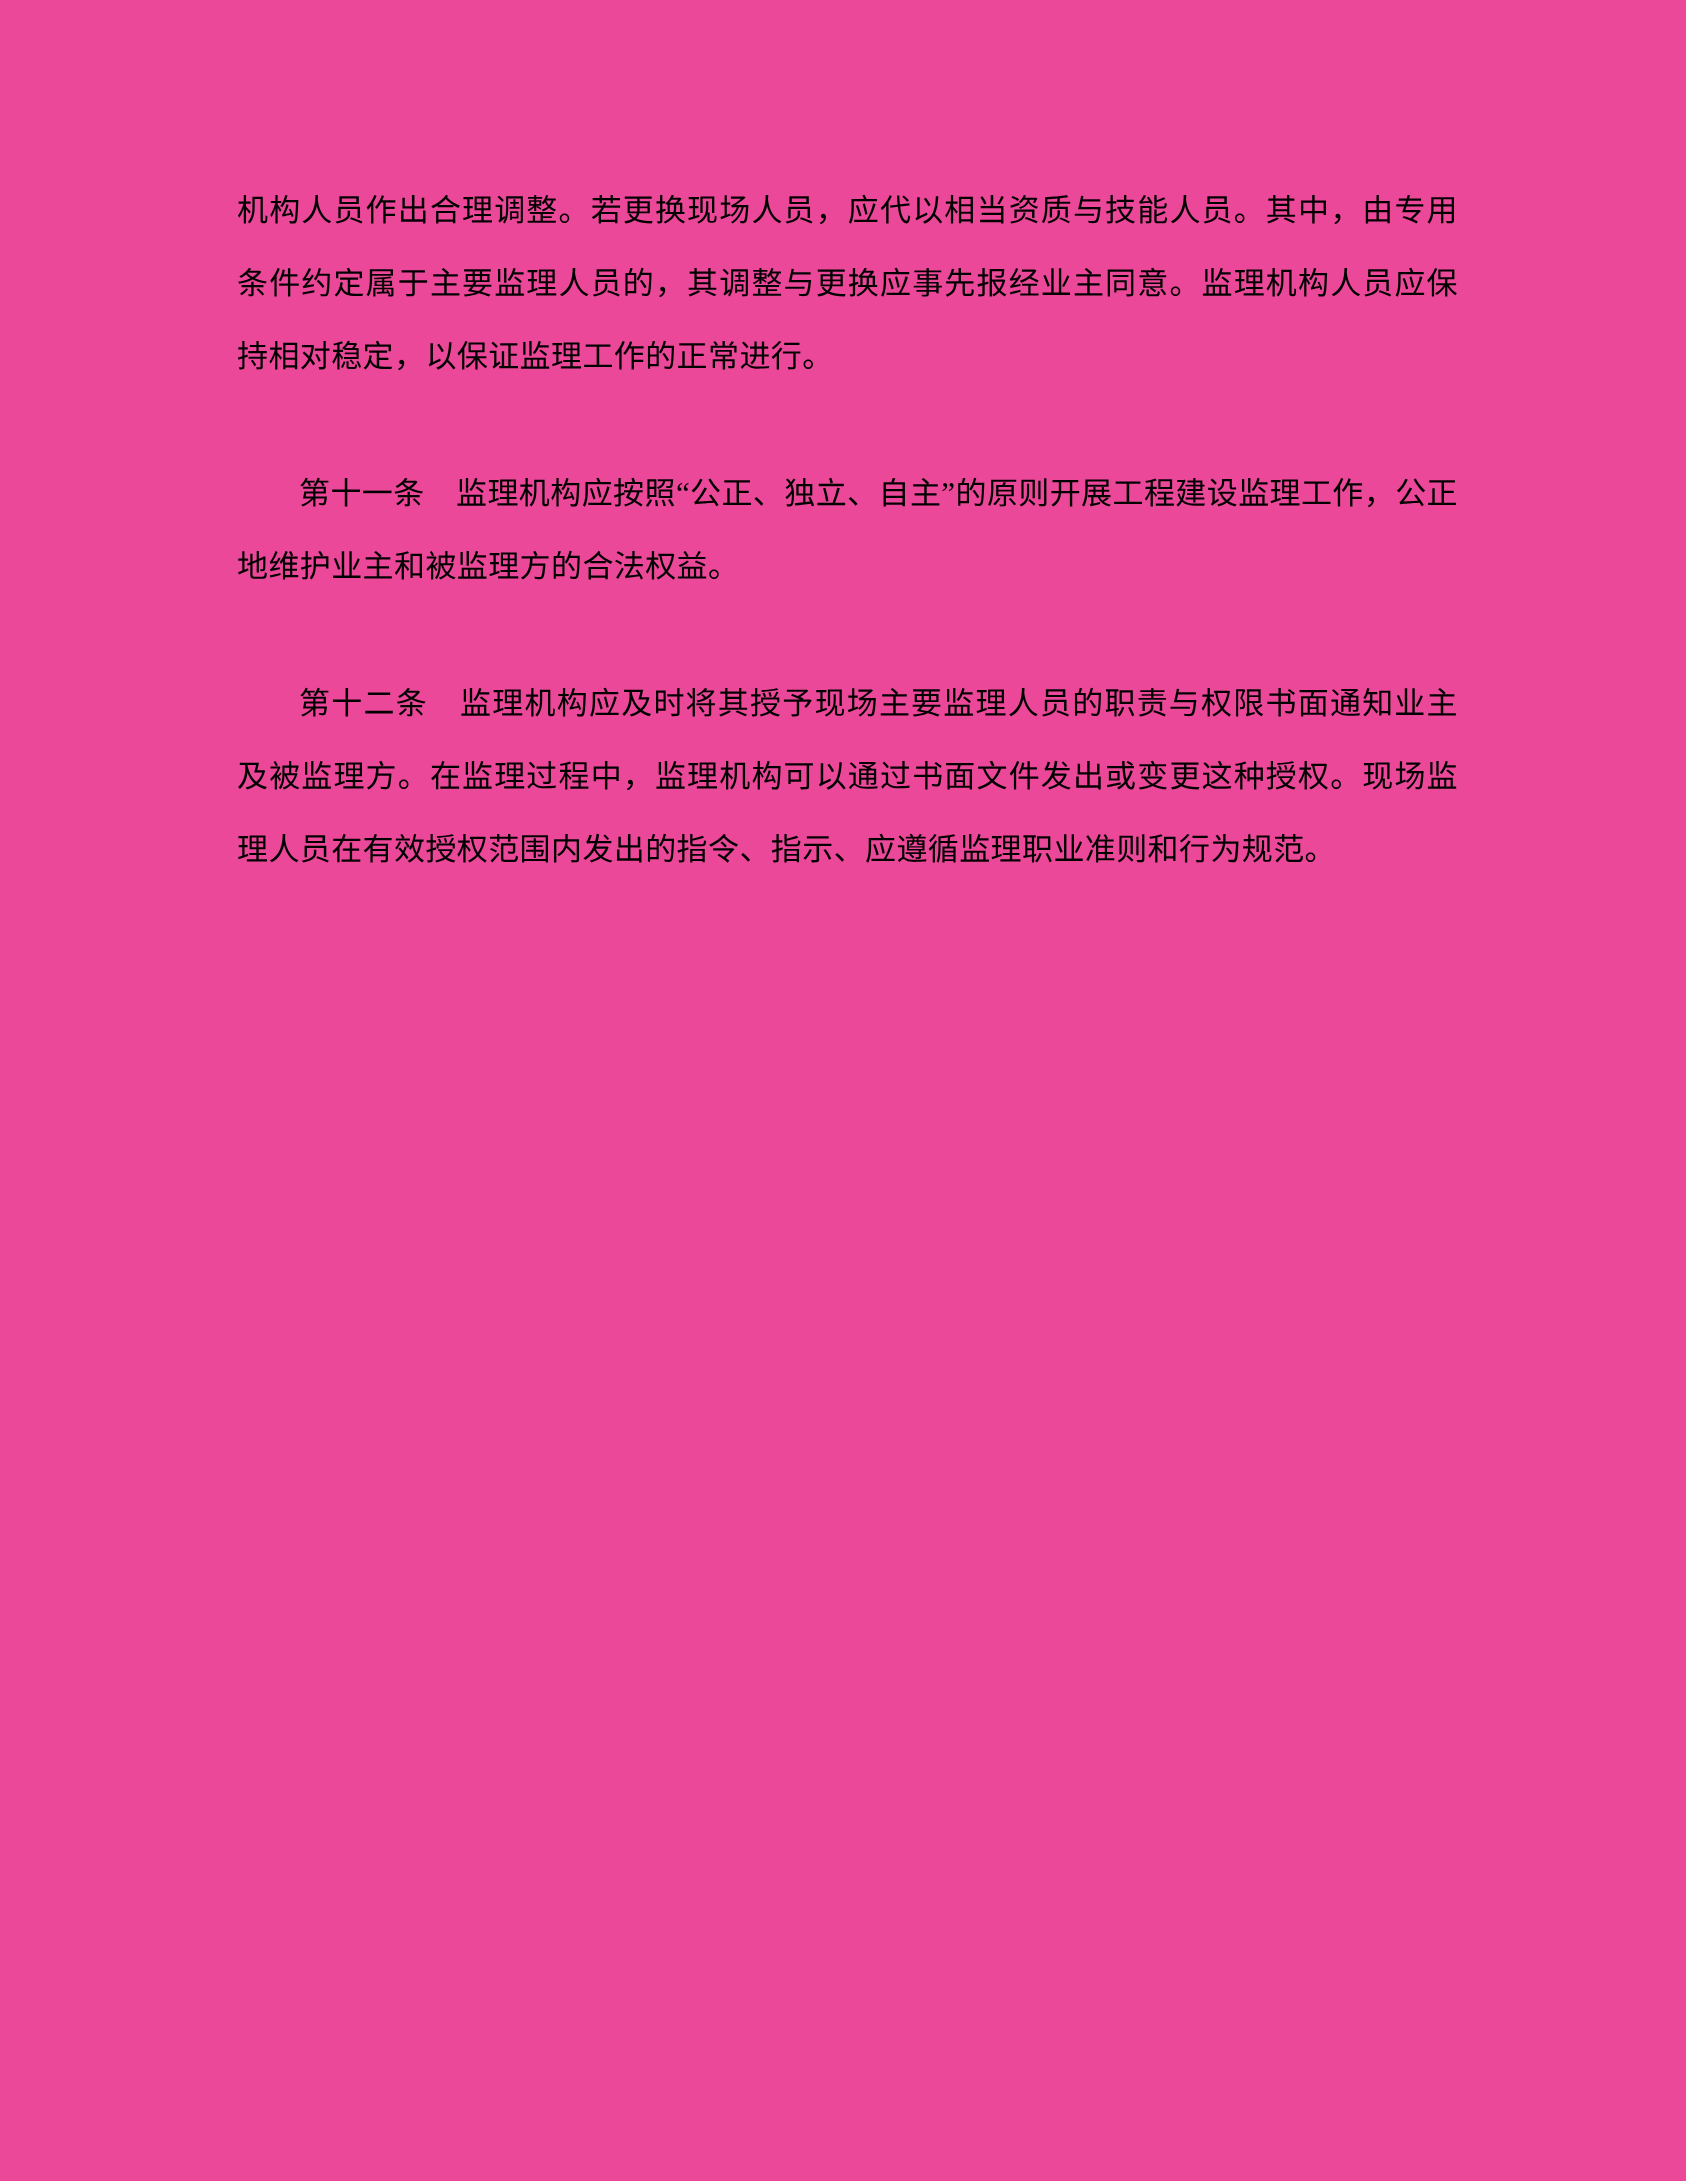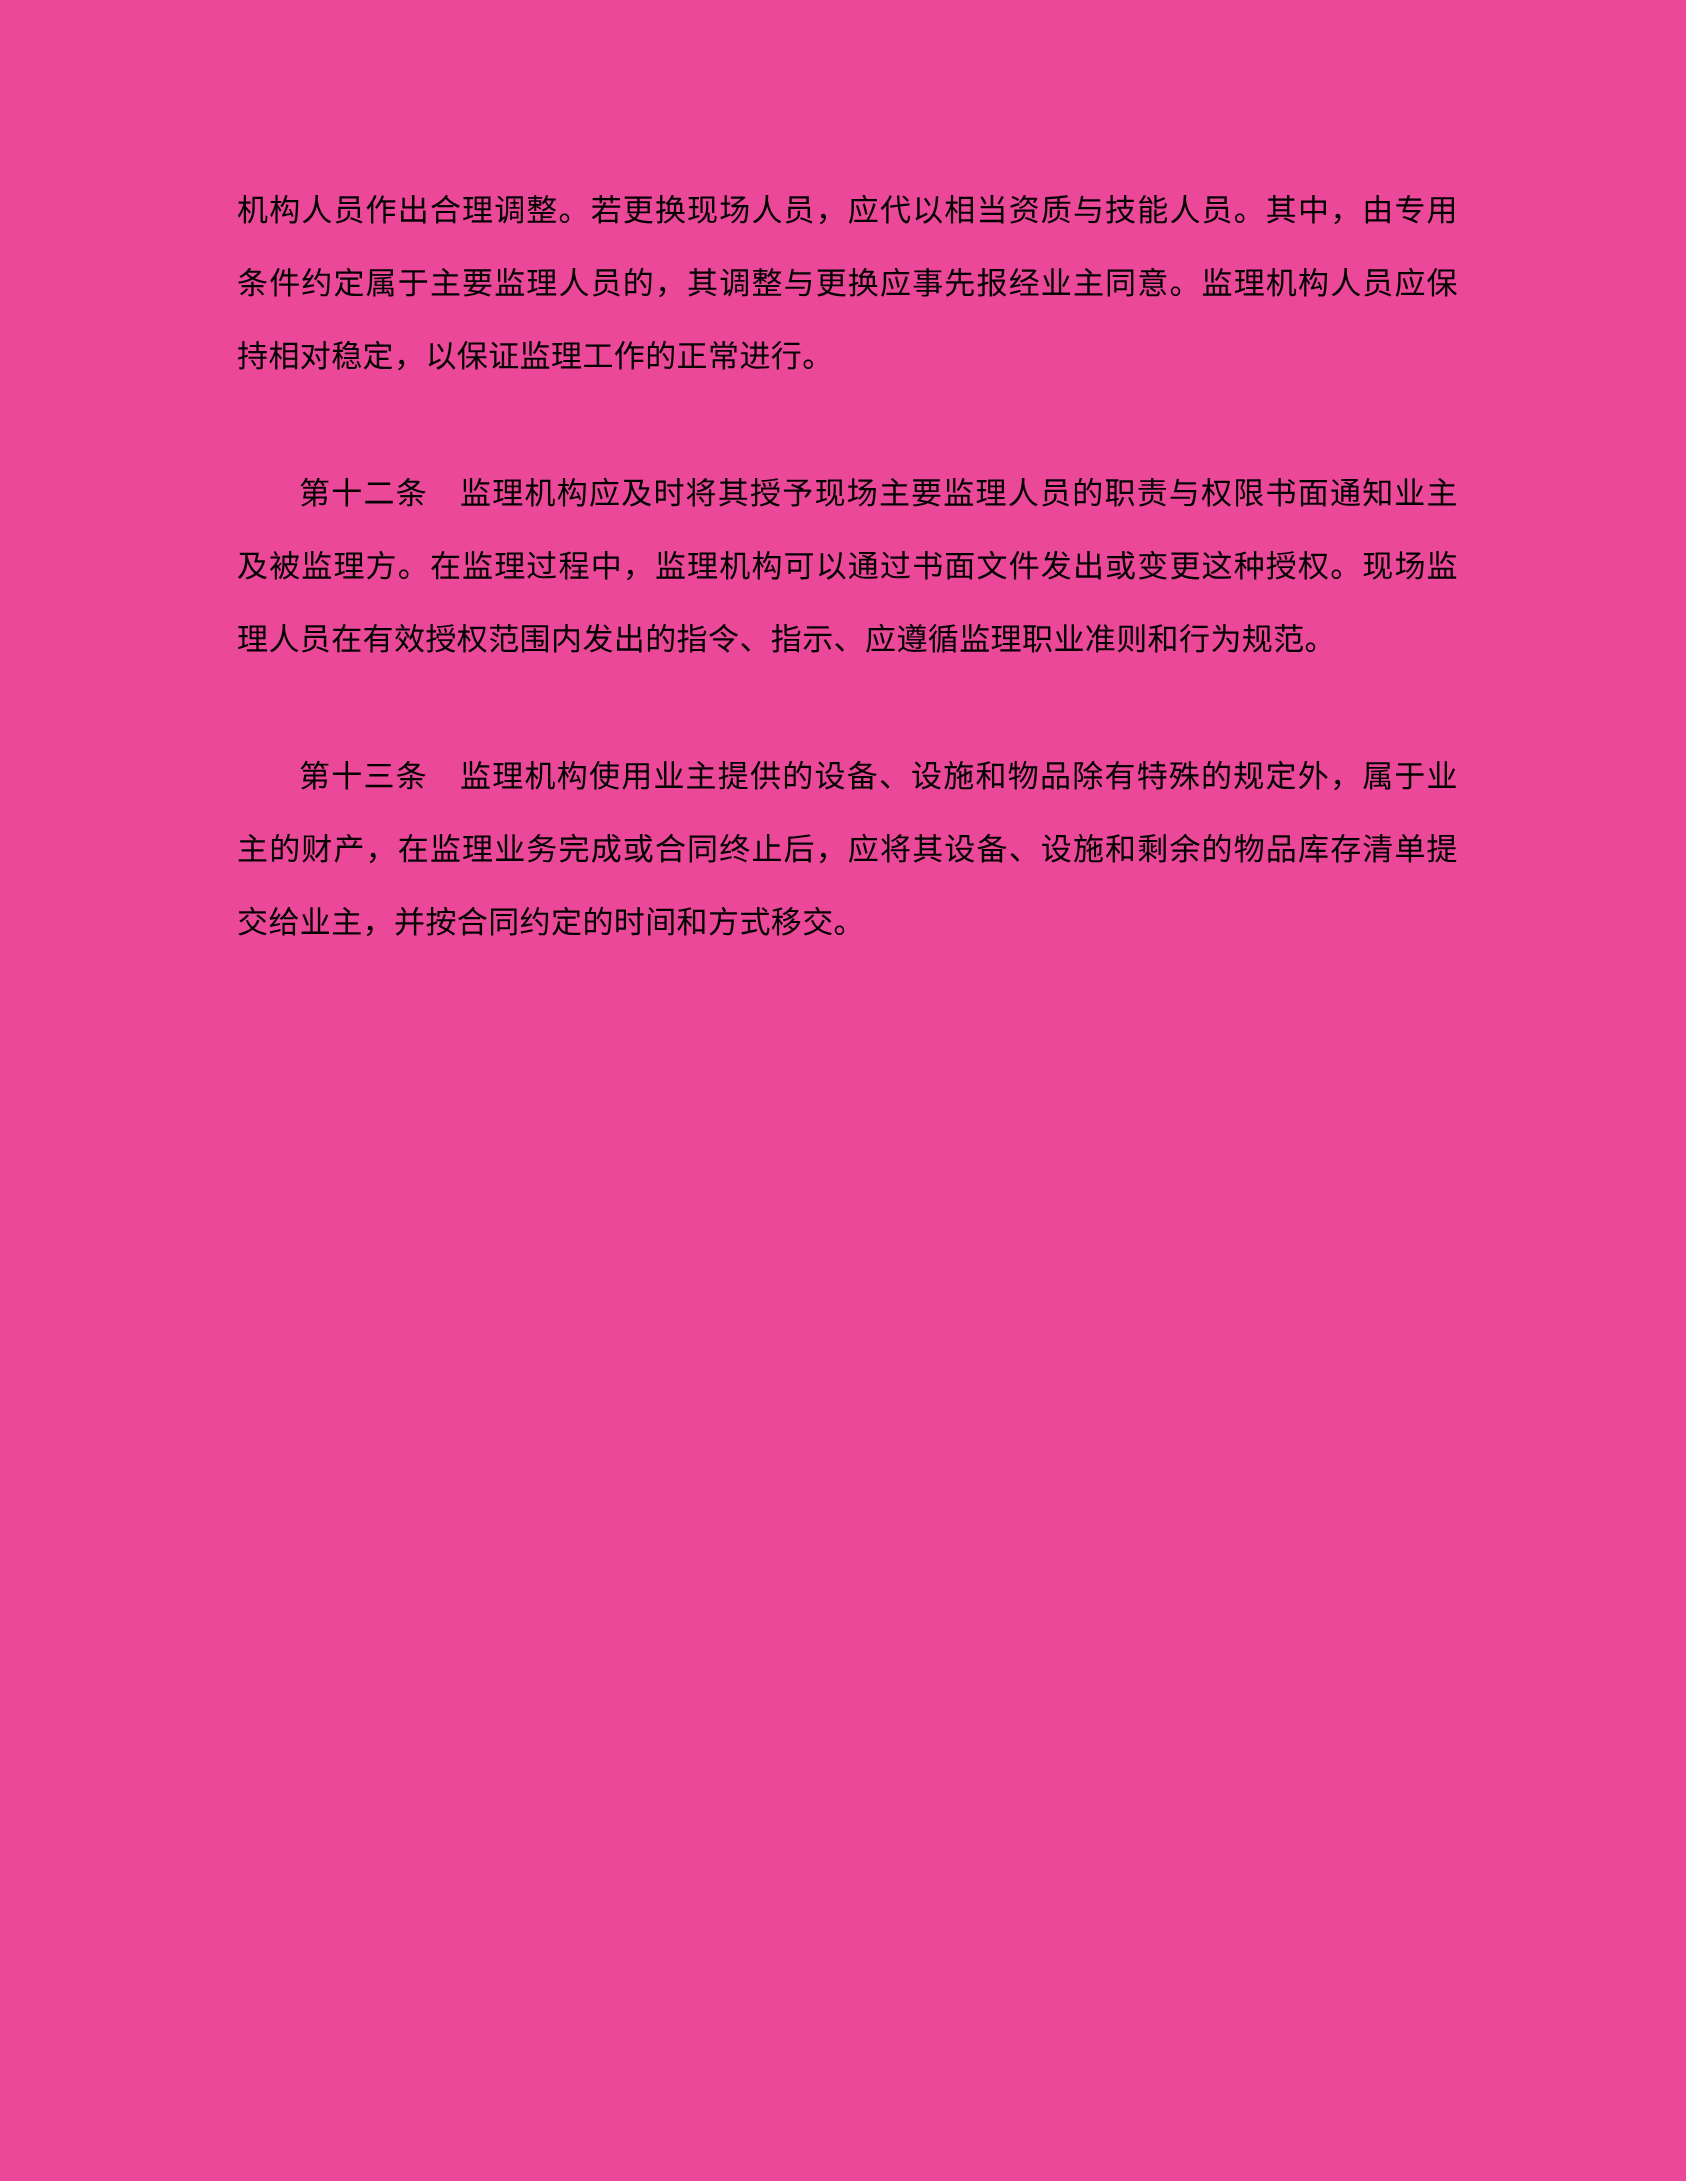--- a/index.html
+++ b/index.html
@@ -47,21 +47,21 @@
 </style>
 </head>
 <body>
 
 <div class="page">
   <div class="doc-body">
 
     <p class="para">机构人员作出合理调整。若更换现场人员，应代以相当资质与技能人员。其中，由专用条件约定属于主要监理人员的，其调整与更换应事先报经业主同意。监理机构人员应保持相对稳定，以保证监理工作的正常进行。</p>
 
 
+    <p class="para indent spaced-top">第十一条　监理机构应按照“公正、独立、自主”的原则开展工程建设监理工作，公正地维护业主和被监理方的合法权益。</p>
 
     <p class="para indent spaced-top">第十二条　监理机构应及时将其授予现场主要监理人员的职责与权限书面通知业主及被监理方。在监理过程中，监理机构可以通过书面文件发出或变更这种授权。现场监理人员在有效授权范围内发出的指令、指示、应遵循监理职业准则和行为规范。</p>
 
-    <p class="para indent spaced-top">第十三条　监理机构使用业主提供的设备、设施和物品除有特殊的规定外，属于业主的财产，在监理业务完成或合同终止后，应将其设备、设施和剩余的物品库存清单提交给业主，并按合同约定的时间和方式移交。</p>
 
 
   </div>
 </div>
 
 
 </body></html>

